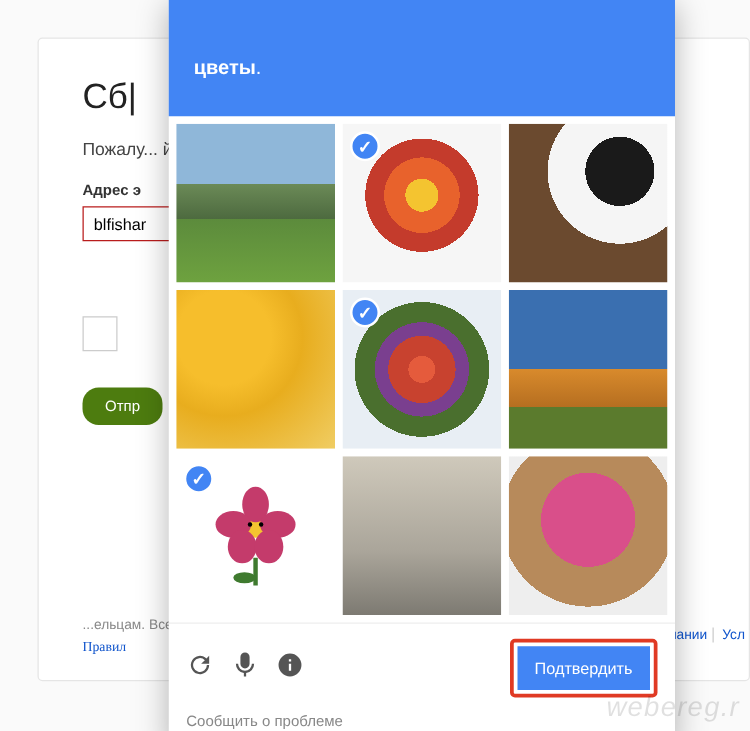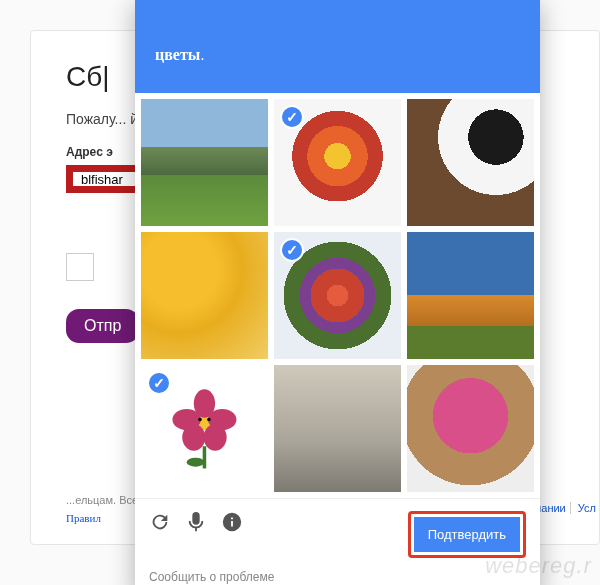--- a/index.html
+++ b/index.html
@@ -35,41 +35,41 @@
       color: #444;
     }
     .field-label {
       font-size: 12px;
       font-weight: bold;
       margin-bottom: 6px;
     }
     .email-input {
       width: 120px;
       height: 28px;
-      border: 7px solid #b91c1c;
+      border: 1px solid #b91c1c;
       padding: 4px 8px;
       font-size: 13px;
     }
     .checkbox-row {
       margin-top: 60px;
     }
     .checkbox {
       display: inline-block;
       width: 28px;
       height: 28px;
       border: 1px solid #ccc;
       background: #fff;
     }
     .submit-btn {
       margin-top: 24px;
-      background: #701a75;
+      background: #4d7c0f;
       color: #fff;
       border: none;
       padding: 8px 18px;
-      font-size: 16px;
+      font-size: 12px;
       border-radius: 13px;
       cursor: pointer;
     }
     .footer-area {
       position: absolute;
       bottom: 20px;
       font-size: 11px;
       color: #888;
     }
     .footer-links {
@@ -105,21 +105,21 @@
       background: #fff;
       box-shadow: 0 4px 24px rgba(0,0,0,.3);
     }
     .captcha-header {
       background: #4285f4;
       color: #fff;
       padding: 22px 20px 26px;
       font-size: 16px;
       line-height: 1.4;
     }
-    .captcha-header b { font-weight: bold; font-family: Liberation Serif, serif; }
+    .captcha-header b { font-weight: bold; }
     .grid {
       display: grid;
       grid-template-columns: repeat(3, 1fr);
       gap: 6px;
       padding: 6px;
     }
     .tile {
       position: relative;
       aspect-ratio: 1/1;
       background: #eee;
@@ -141,20 +141,21 @@
       border-radius: 50%;
       display: flex;
       align-items: center;
       justify-content: center;
       color: #fff;
       font-size: 14px;
       font-weight: bold;
     }
     .captcha-footer {
       display: flex;
+      align-items: center;
       padding: 12px 14px;
       border-top: 1px solid #eee;
     }
     .footer-icons {
       display: flex;
       gap: 14px;
       color: #555;
     }
     .footer-icon svg { width: 22px; height: 22px; fill: #555; }
     .verify-btn {

